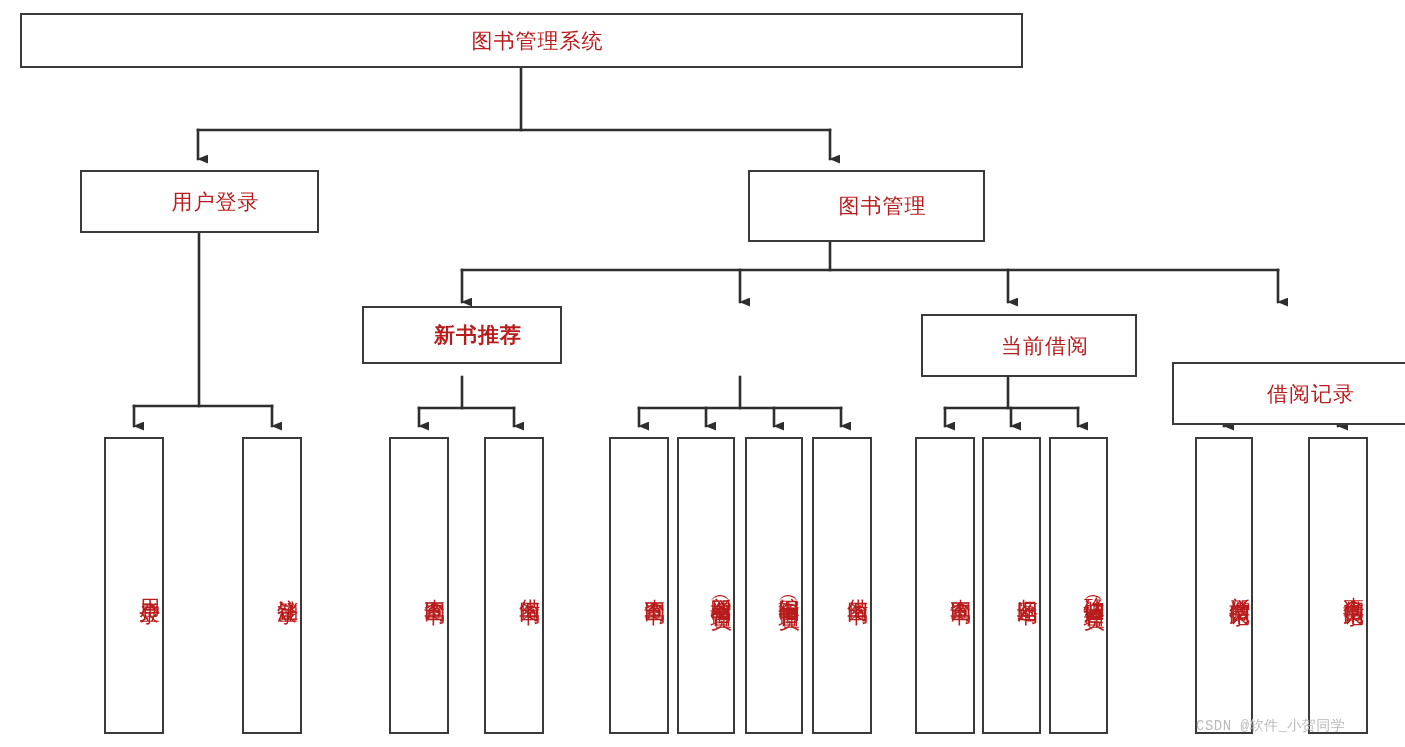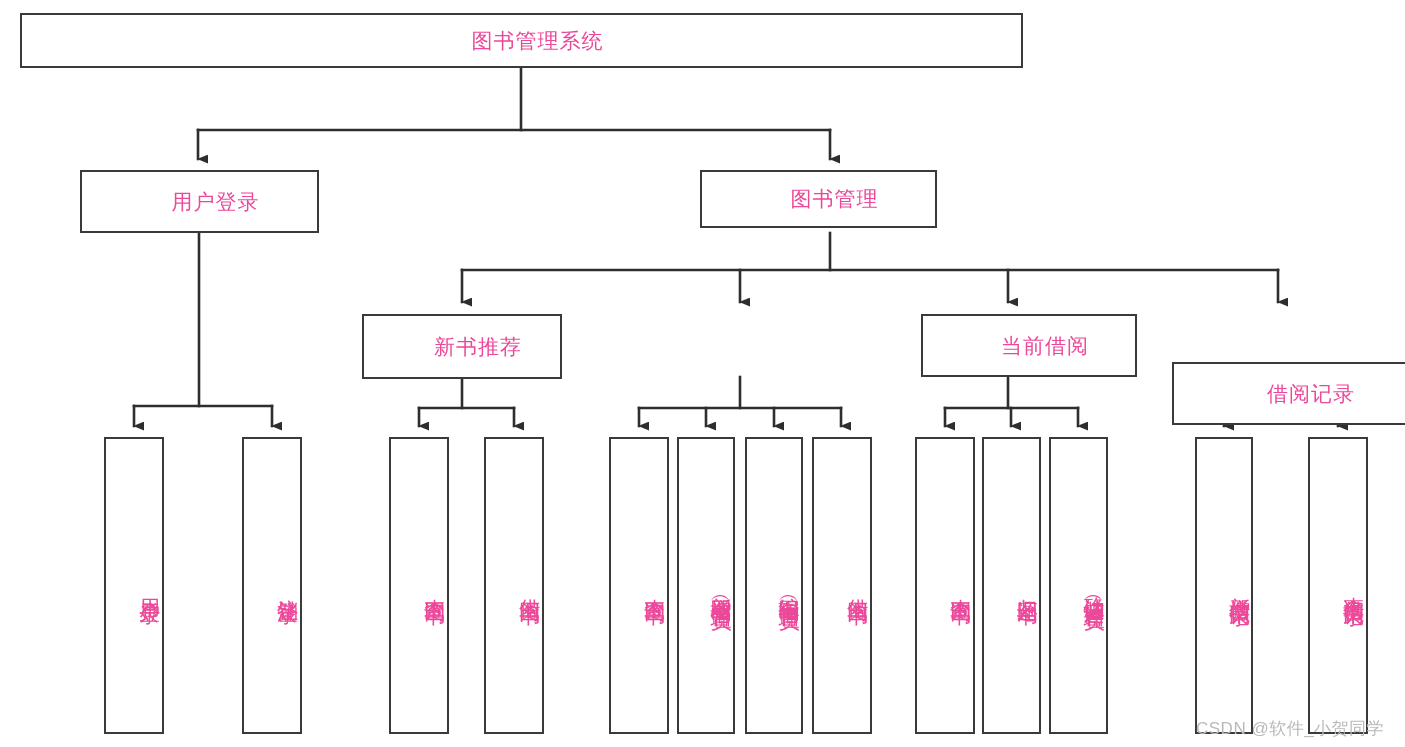--- a/index.html
+++ b/index.html
@@ -27,21 +27,21 @@
     display: block;
   }
   .node-box {
     position: absolute;
     box-sizing: border-box;
     border: 2px solid #3a3a3a;
     background: #ffffff;
     display: flex;
     align-items: center;
     justify-content: center;
-    color: #ec4899;
+    color: #b91c1c;
     padding-left: 32px;
   }
   .node-h {
     font-size: 21px;
     letter-spacing: 1px;
     line-height: 1.2;
   }
   .node-v {
     writing-mode: vertical-rl;
     text-orientation: upright;
@@ -51,26 +51,26 @@
     align-items: flex-start;
     justify-content: center;
     padding-top: 6px;
   }
   .node-v.center-v {
     align-items: center;
     padding-top: 0;
   }
   .watermark {
     position: absolute;
-    font-size: 17px;
+    font-size: 14px;
     color: #b9b9b9;
     letter-spacing: 0.5px;
     white-space: nowrap;
     pointer-events: none;
-    font-family: Liberation Sans, sans-serif;
+    font-family: Liberation Mono, monospace;
   }
 </style>
 </head>
 <body>
 
 <div id="diagram-root">
 
   <svg class="flow-svg" viewBox="0 0 1405 747" xmlns="http://www.w3.org/2000/svg">
     <defs>
       <marker id="arrowhead" markerWidth="9" markerHeight="11" refX="4.5" refY="10.2" orient="auto" markerUnits="userSpaceOnUse">
@@ -121,25 +121,25 @@
     </g>
   </svg>
 
   <div class="node-box node-h" style="left:20px; top:13px; width:1003px; height:55px;">
     <span>图书管理系统</span>
   </div>
 
   <div class="node-box node-h" style="left:80px; top:170px; width:239px; height:63px;">
     <span>用户登录</span>
   </div>
-  <div class="node-box node-h" style="left:700px; top:170px; width:237px; height:58px;">
+  <div class="node-box node-h" style="left:748px; top:170px; width:237px; height:72px;">
     <span>图书管理</span>
   </div>
 
-  <div class="node-box node-h" style="left:362px; top:314px; width:200px; height:65px;">
+  <div class="node-box node-h" style="left:362px; top:306px; width:200px; height:58px;font-weight:bold;">
     <span>新书推荐</span>
   </div>
   <div class="node-box node-h" style="left:901px; top:314px; width:216px; height:63px;margin-left:20px;">
     <span>当前借阅</span>
   </div>
   <div class="node-box node-h" style="left:1172px; top:314px; width:246px; height:63px;margin-top:48px;">
     <span>借阅记录</span>
   </div>
 
   <div class="node-box node-v center-v" style="left:104px; top:437px; width:60px; height:297px;">

